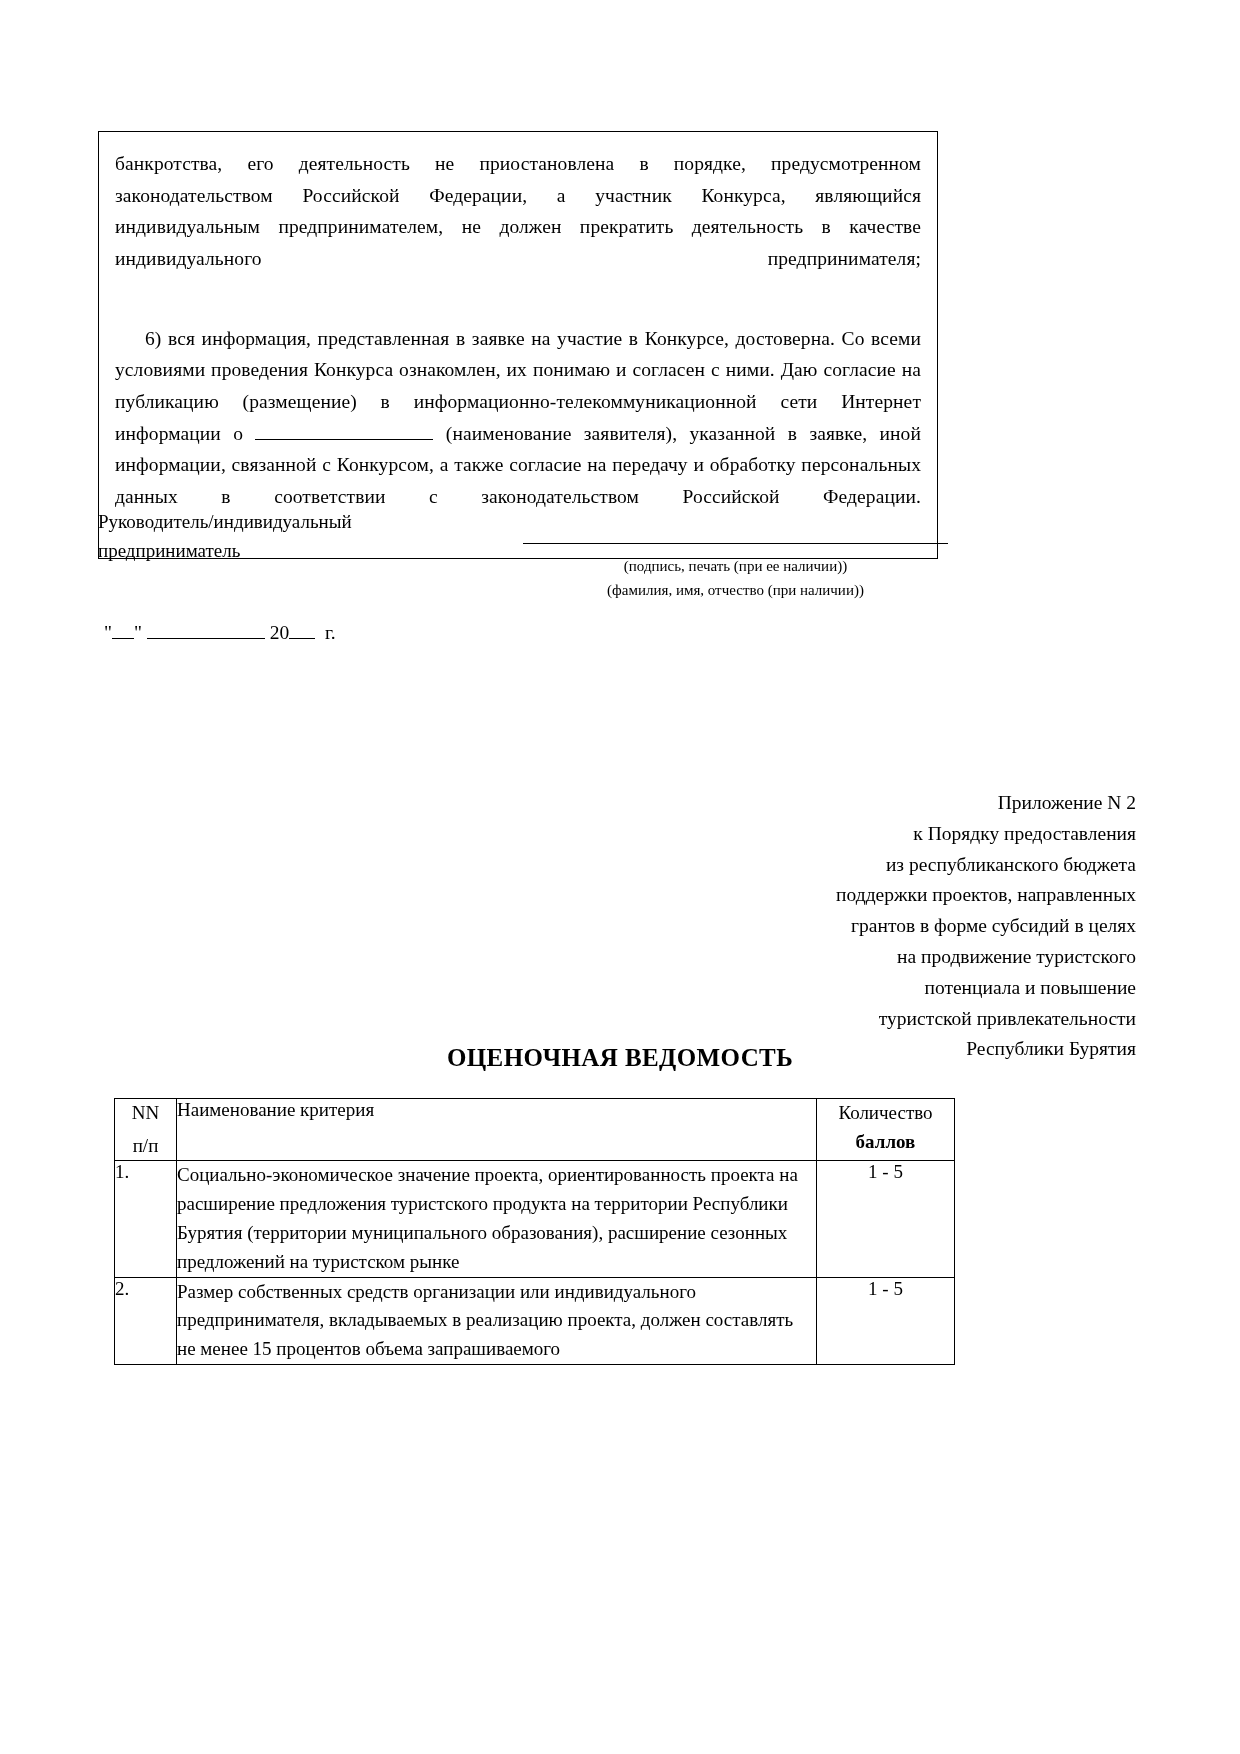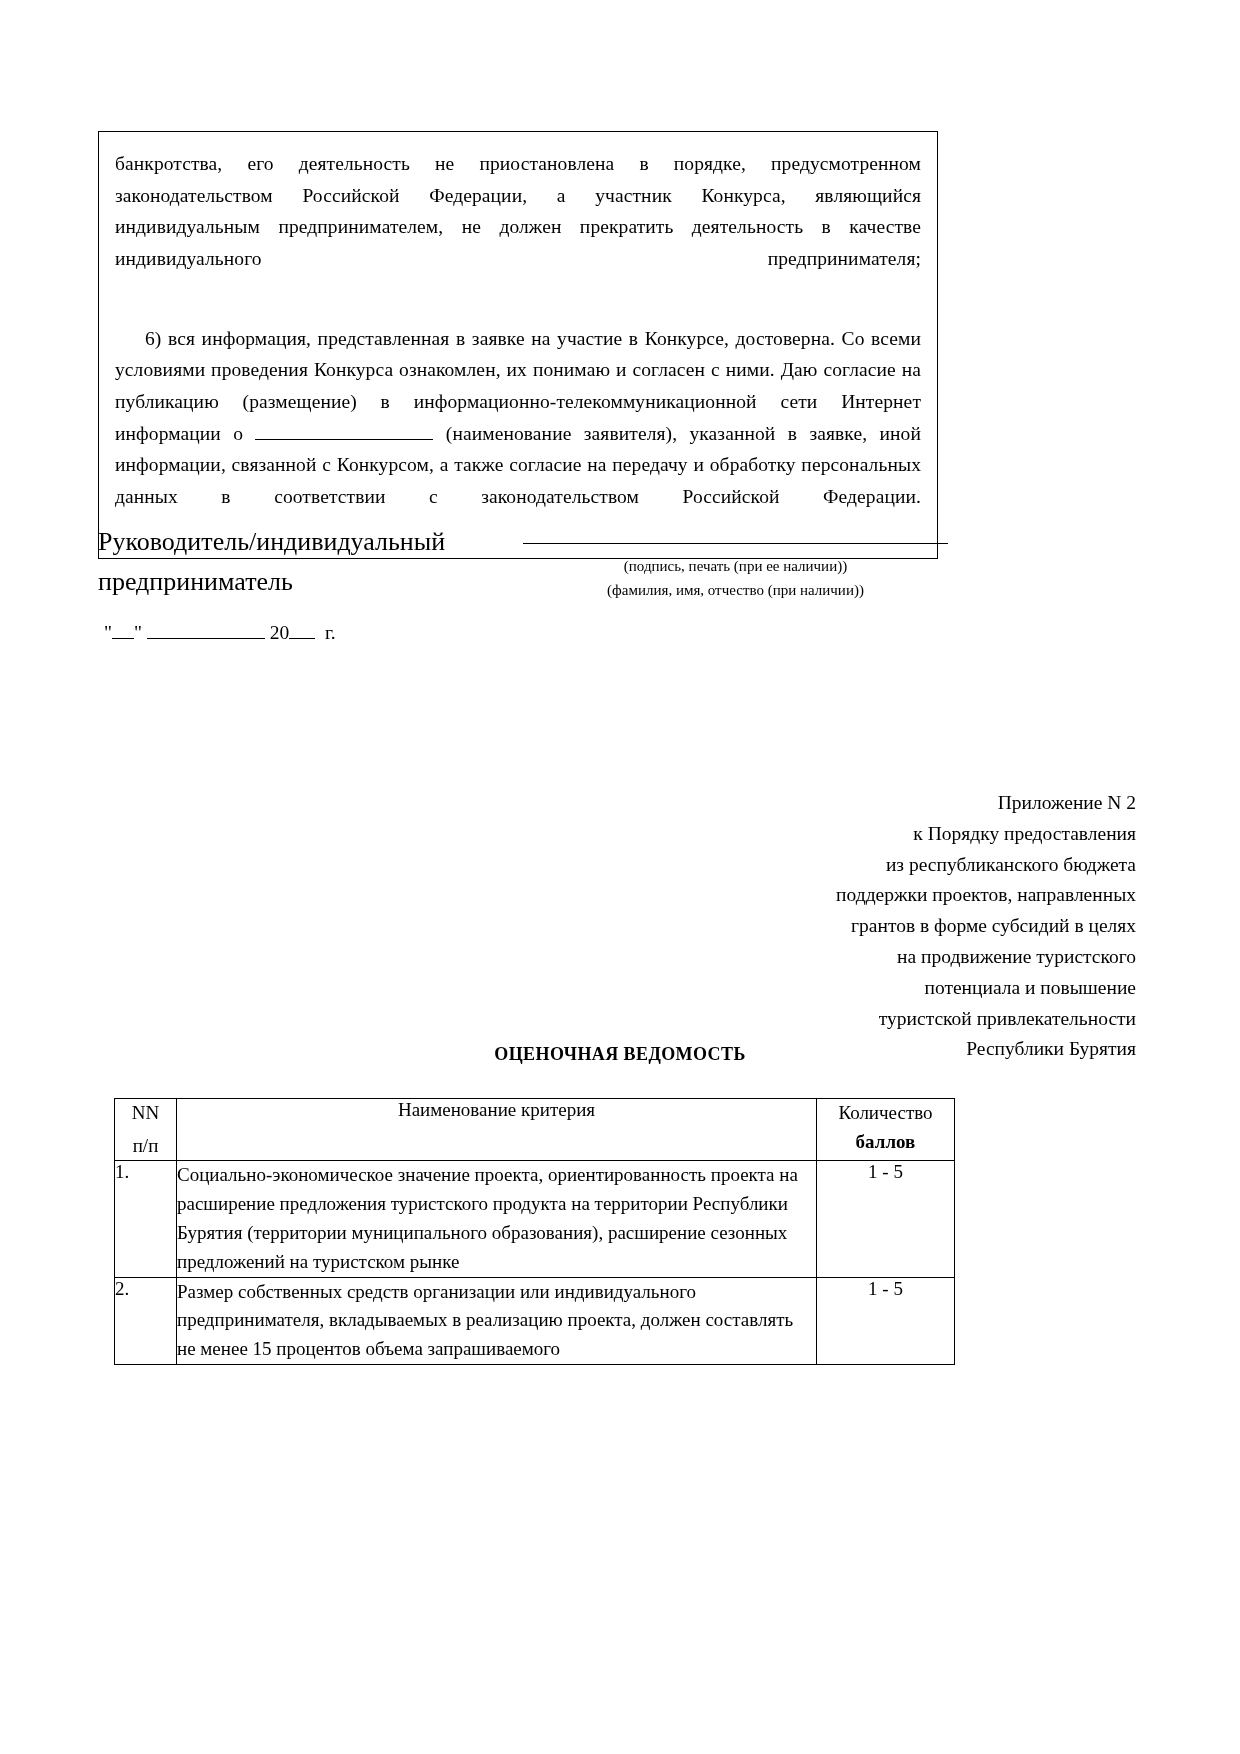--- a/index.html
+++ b/index.html
@@ -69,23 +69,23 @@
   
   .sig-wrap {
     position: absolute;
     left: 98px;
     top: 508px;
     width: 860px;
   }
   .sig-role {
     position: absolute;
     left: 0;
-    top: 14px;
+    top: 0;
     width: 400px;
-    font-size: 26px;
+    font-size: 19px;
     line-height: 1.52;
   }
   .sig-line {
     position: absolute;
     left: 425px;
     top: 35px;
     width: 425px;
     border-bottom: 1.6px solid #000;
     height: 0;
   }
@@ -137,21 +137,21 @@
   }
   .appendix div { white-space: nowrap; }
 
   
   .doc-title {
     position: absolute;
     left: 0;
     top: 1044px;
     width: 1240px;
     text-align: center;
-    font-size: 18px;
+    font-size: 25px;
     font-weight: bold;
     letter-spacing: 0.4px;
   }
 
   
   table.criteria {
     position: absolute;
     left: 114px;
     top: 1098px;
     width: 840px;
@@ -174,21 +174,21 @@
     padding: 10px 4px 12px 4px;
     line-height: 1.5;
   }
   .th-num {
     text-align: center;
     padding-left: 6px;
   }
   .th-num .l1 { display:block; }
   .th-num .l2 { display:block; margin-top: 4px; }
   .th-name {
-    text-align: center;
+    text-align: left;
     padding: 12px 8px 10px 8px;
   }
   .th-score .l1 { display:block; }
   .th-score .l2 { display:block;font-weight:bold; }
 
   .td-num {
     padding: 10px 6px 10px 8px;
     text-align: left;
   }
   .td-name {

